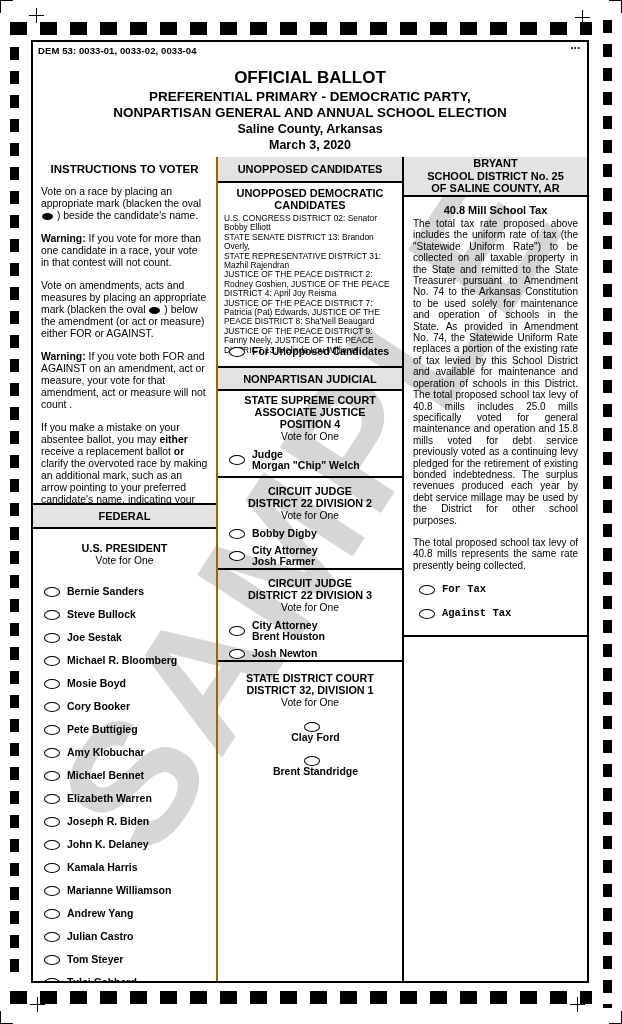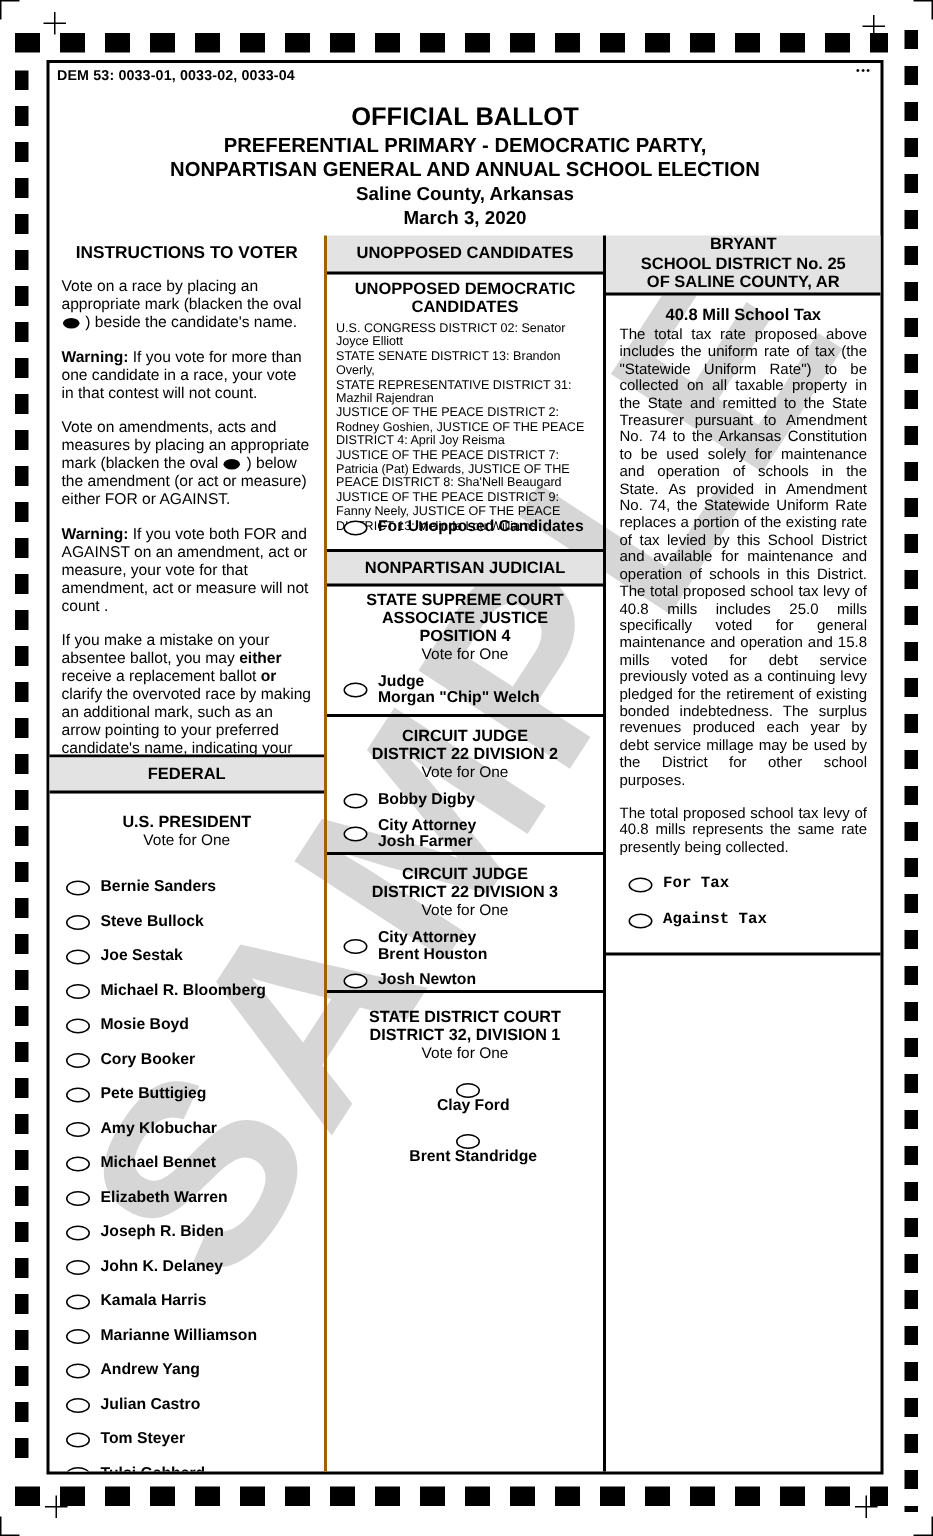--- a/index.html
+++ b/index.html
@@ -265,21 +265,21 @@
       </div>
 
       <div class="col col2">
         <div class="graybar bar-unopp">UNOPPOSED CANDIDATES</div>
         <div class="unopp-box">
           <div class="unopp-title">
             <div>UNOPPOSED DEMOCRATIC</div>
             <div>CANDIDATES</div>
           </div>
           <div class="fineprint">
-            <div>U.S. CONGRESS DISTRICT 02: Senator Joyce Elliott</div>
+            <div>U.S. CONGRESS DISTRICT 02: Senator Bobby Elliott</div>
             <div>STATE SENATE DISTRICT 13: Brandon Overly,</div>
             <div>STATE REPRESENTATIVE DISTRICT 31: Mazhil Rajendran</div>
             <div>JUSTICE OF THE PEACE DISTRICT 2: Rodney Goshien, JUSTICE OF THE PEACE DISTRICT 4: April Joy Reisma</div>
             <div>JUSTICE OF THE PEACE DISTRICT 7: Patricia (Pat) Edwards, JUSTICE OF THE PEACE DISTRICT 8: Sha'Nell Beaugard</div>
             <div>JUSTICE OF THE PEACE DISTRICT 9: Fanny Neely, JUSTICE OF THE PEACE DISTRICT 13: Melinda Lou Williams</div>
           </div>
           <div class="unopp-opt">
             <div class="cand-row">
                 <span class="oval"></span>
                 <span class="cand-name">

